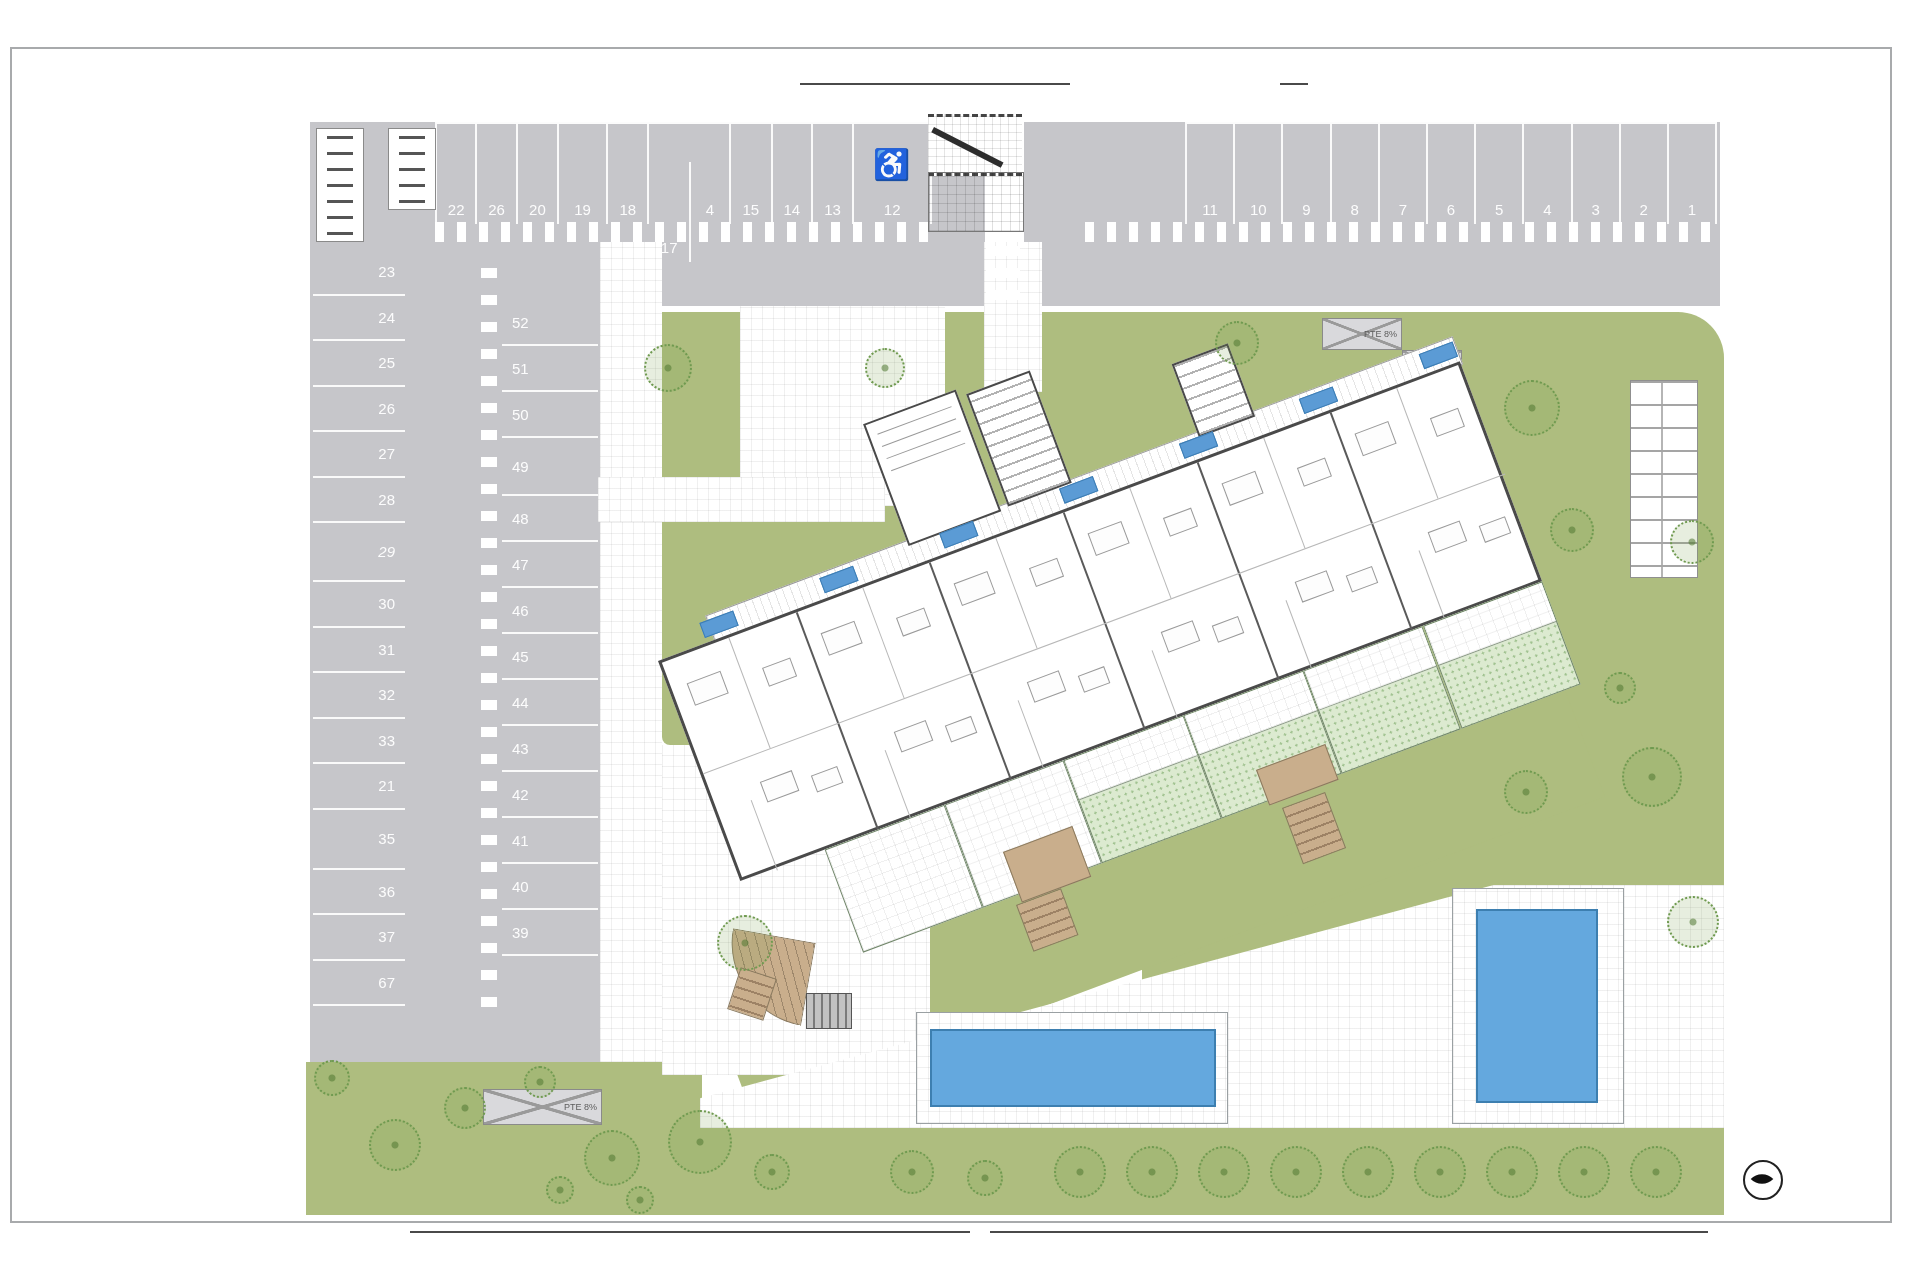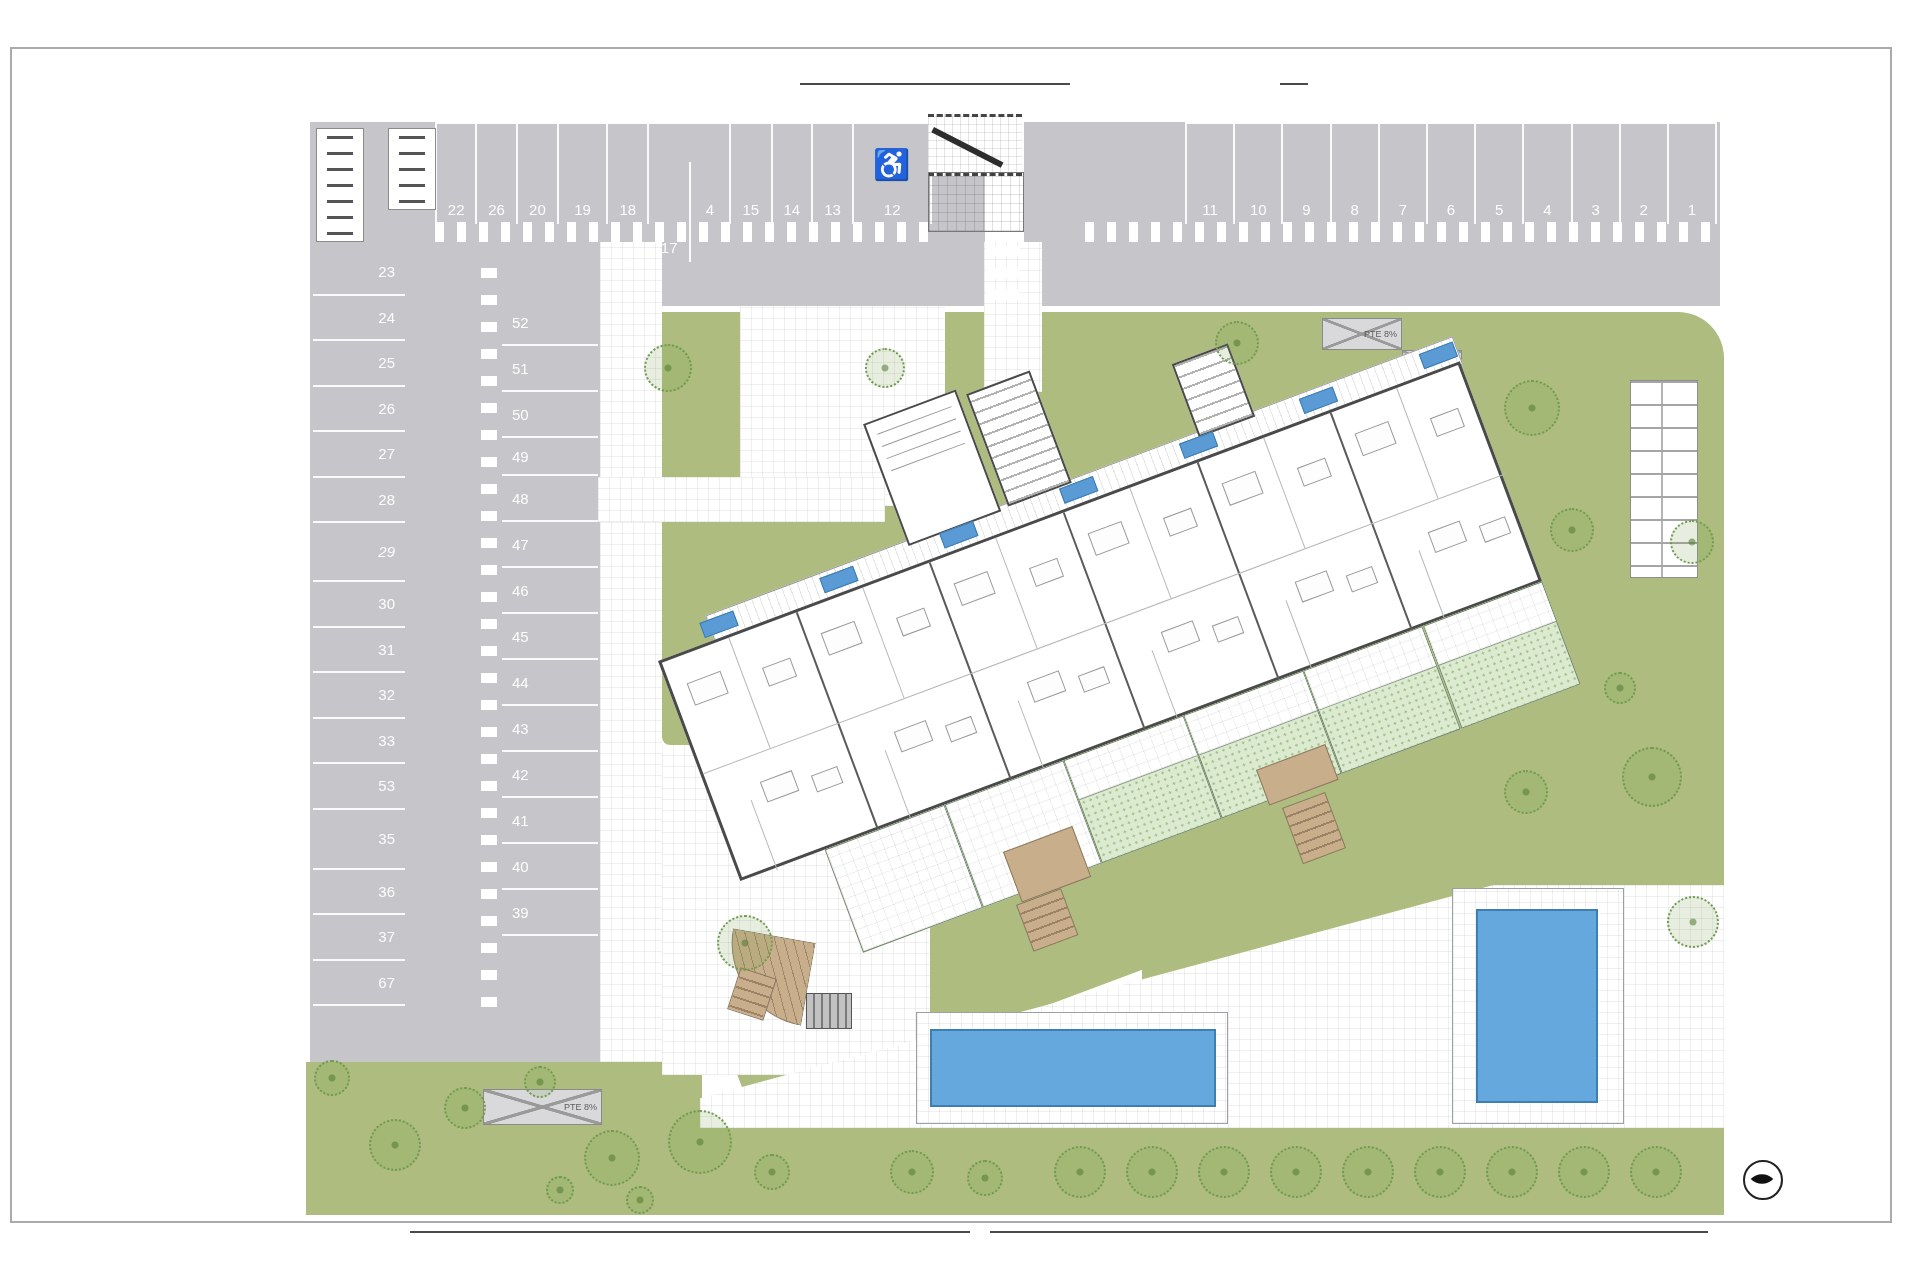--- a/index.html
+++ b/index.html
@@ -218,21 +218,21 @@
       <div class="stall" style="height: 45.5px;">
         <span class="cnum">31</span>
       </div>
       <div class="stall" style="height: 45.5px;">
         <span class="cnum">32</span>
       </div>
       <div class="stall" style="height: 45.5px;">
         <span class="cnum">33</span>
       </div>
       <div class="stall" style="height: 45.5px;">
-        <span class="cnum">53</span>
+        <span class="cnum">21</span>
       </div>
       <div class="stall" style="height: 60px;">
         <span class="cnum">35</span>
       </div>
       <div class="stall" style="height: 45.5px;">
         <span class="cnum">36</span>
       </div>
       <div class="stall" style="height: 45.5px;">
         <span class="cnum">37</span>
       </div>
@@ -243,21 +243,21 @@
   <div class="abs pcol col-m" id="colM" style="left:502px;top:300px;width:96px;">
       <div class="stall" style="height: 46px;">
         <span class="cnum">52</span>
       </div>
       <div class="stall" style="height: 46px;">
         <span class="cnum">51</span>
       </div>
       <div class="stall" style="height: 46px;">
         <span class="cnum">50</span>
       </div>
-      <div class="stall" style="height: 38px; text-align: right;">
+      <div class="stall" style="height: 58px; text-align: right;">
         <span class="cnum">49</span>
       </div>
       <div class="stall" style="height: 46px;">
         <span class="cnum">48</span>
       </div>
       <div class="stall" style="height: 46px;">
         <span class="cnum">47</span>
       </div>
       <div class="stall" style="height: 46px;">
         <span class="cnum">46</span>

